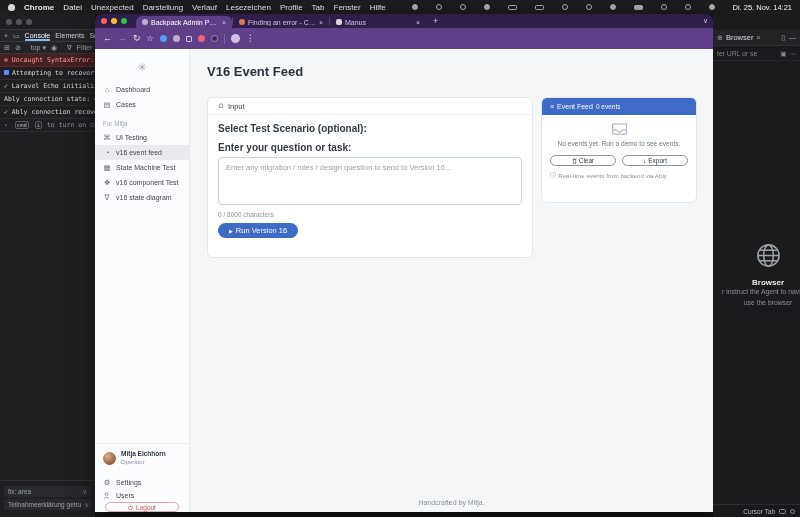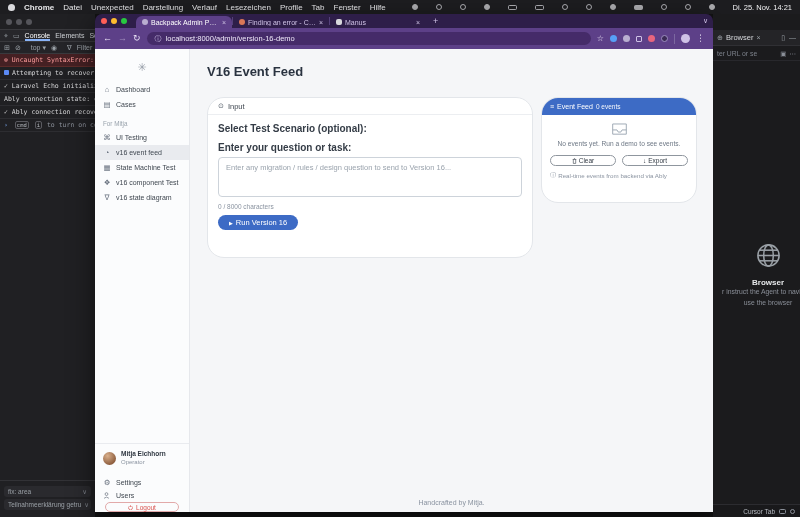--- a/index.html
+++ b/index.html
@@ -95,32 +95,32 @@
   .side-item.abs1{position:absolute;left:0;top:426px;width:100%;}
   .side-item.abs2{position:absolute;left:0;top:439px;width:100%;}
   .logout{position:absolute;left:10px;top:453px;width:74px;height:10px;border:1px solid #e2a9a9;border-radius:6px;
           color:#d9534f;font-size:6.5px;display:flex;align-items:center;justify-content:center;gap:3px;background:transparent;}
 
   .adm-main{flex:1;position:relative;}
   .pg-head{position:absolute;left:17px;top:15px;display:flex;align-items:baseline;gap:7px;white-space:nowrap;}
   .pg-title{font-size:13px;font-weight:bold;color:#2a3340;}
   .pg-sub{font-size:7.5px;color:#717a87;}
 
-  .card{background:#fff;border:1px solid #e3e6ea;border-radius:17px;position:absolute;}
+  .card{background:#fff;border:1px solid #e3e6ea;border-radius:6px;position:absolute;}
   .input-card{left:17px;top:48px;width:326px;height:161px;}
   .card-head{height:17px;border-bottom:1px solid #eceef1;display:flex;align-items:center;gap:4px;
              padding:0 10px;font-size:7.5px;color:#3f4750;}
   .hd-ic{color:#5a636e;font-size:7px;}
   .card-body{padding:7px 10px 0;}
   .f-label{font-size:10px;font-weight:bold;color:#343c46;margin:1px 0 4px;}
   .select{height:15px;border:1px solid #cdd3da;border-radius:4px;display:flex;align-items:center;
           justify-content:space-between;padding:0 7px;font-size:7.5px;color:#4a525c;background:#fff;}
   .sel-chev{color:#8a93a0;font-size:6.5px;}
   .f-label.mt{margin-top:8px;}
-  .txtarea{width:100%;height:40px;border:1px solid #cdd3da;border-radius:4px;font-size:7.5px;padding:5px 7px;
+  .txtarea{width:100%;height:48px;border:1px solid #cdd3da;border-radius:4px;font-size:7.5px;padding:5px 7px;
            resize:none;color:#4a525c;font-family:"Liberation Sans",sans-serif;background:#fff;outline:none;}
   .txtarea::placeholder{color:#9aa3ad;}
   .count{font-size:6.5px;color:#8a93a0;margin-top:2px;}
   .run-btn{margin-top:5px;height:15px;background:#3d6bc5;border:none;border-radius:12px;color:#fff;
            font-size:7.5px;display:inline-flex;align-items:center;gap:3px;padding:0 11px;}
   .play{font-size:5px;}
 
   .event-card{left:351px;top:48px;width:156px;height:106px;overflow:hidden;}
   .ev-head{height:17px;background:#3d6bc5;color:#fff;display:flex;align-items:center;gap:3px;padding:0 8px;font-size:7px;}
   .ev-count{font-size:6.5px;opacity:.95;}
@@ -266,24 +266,20 @@
         <span class="tclose">×</span>
       </div>
       <span class="newtab">+</span>
       <span class="tab-chev">∨</span>
     </div>
 
     <div class="toolbar">
       <span class="nav-ic">←</span>
       <span class="nav-ic dim">→</span>
       <span class="nav-ic">↻</span>
-      <div class="urlbar">
-        <span class="url-info">ⓘ</span>
-        <span>localhost:8000/admin/version-16-demo</span>
-      </div>
       <span class="tb-star">☆</span>
       <span class="ext ext-blue"></span>
       <span class="ext ext-gray"></span>
       <span class="ext ext-sq"></span>
       <span class="ext ext-pink"></span>
       <span class="ext ext-dark"></span>
       <span class="tb-div"></span>
       <span class="profile"></span>
       <span class="nav-ic">⋮</span>
     </div>

